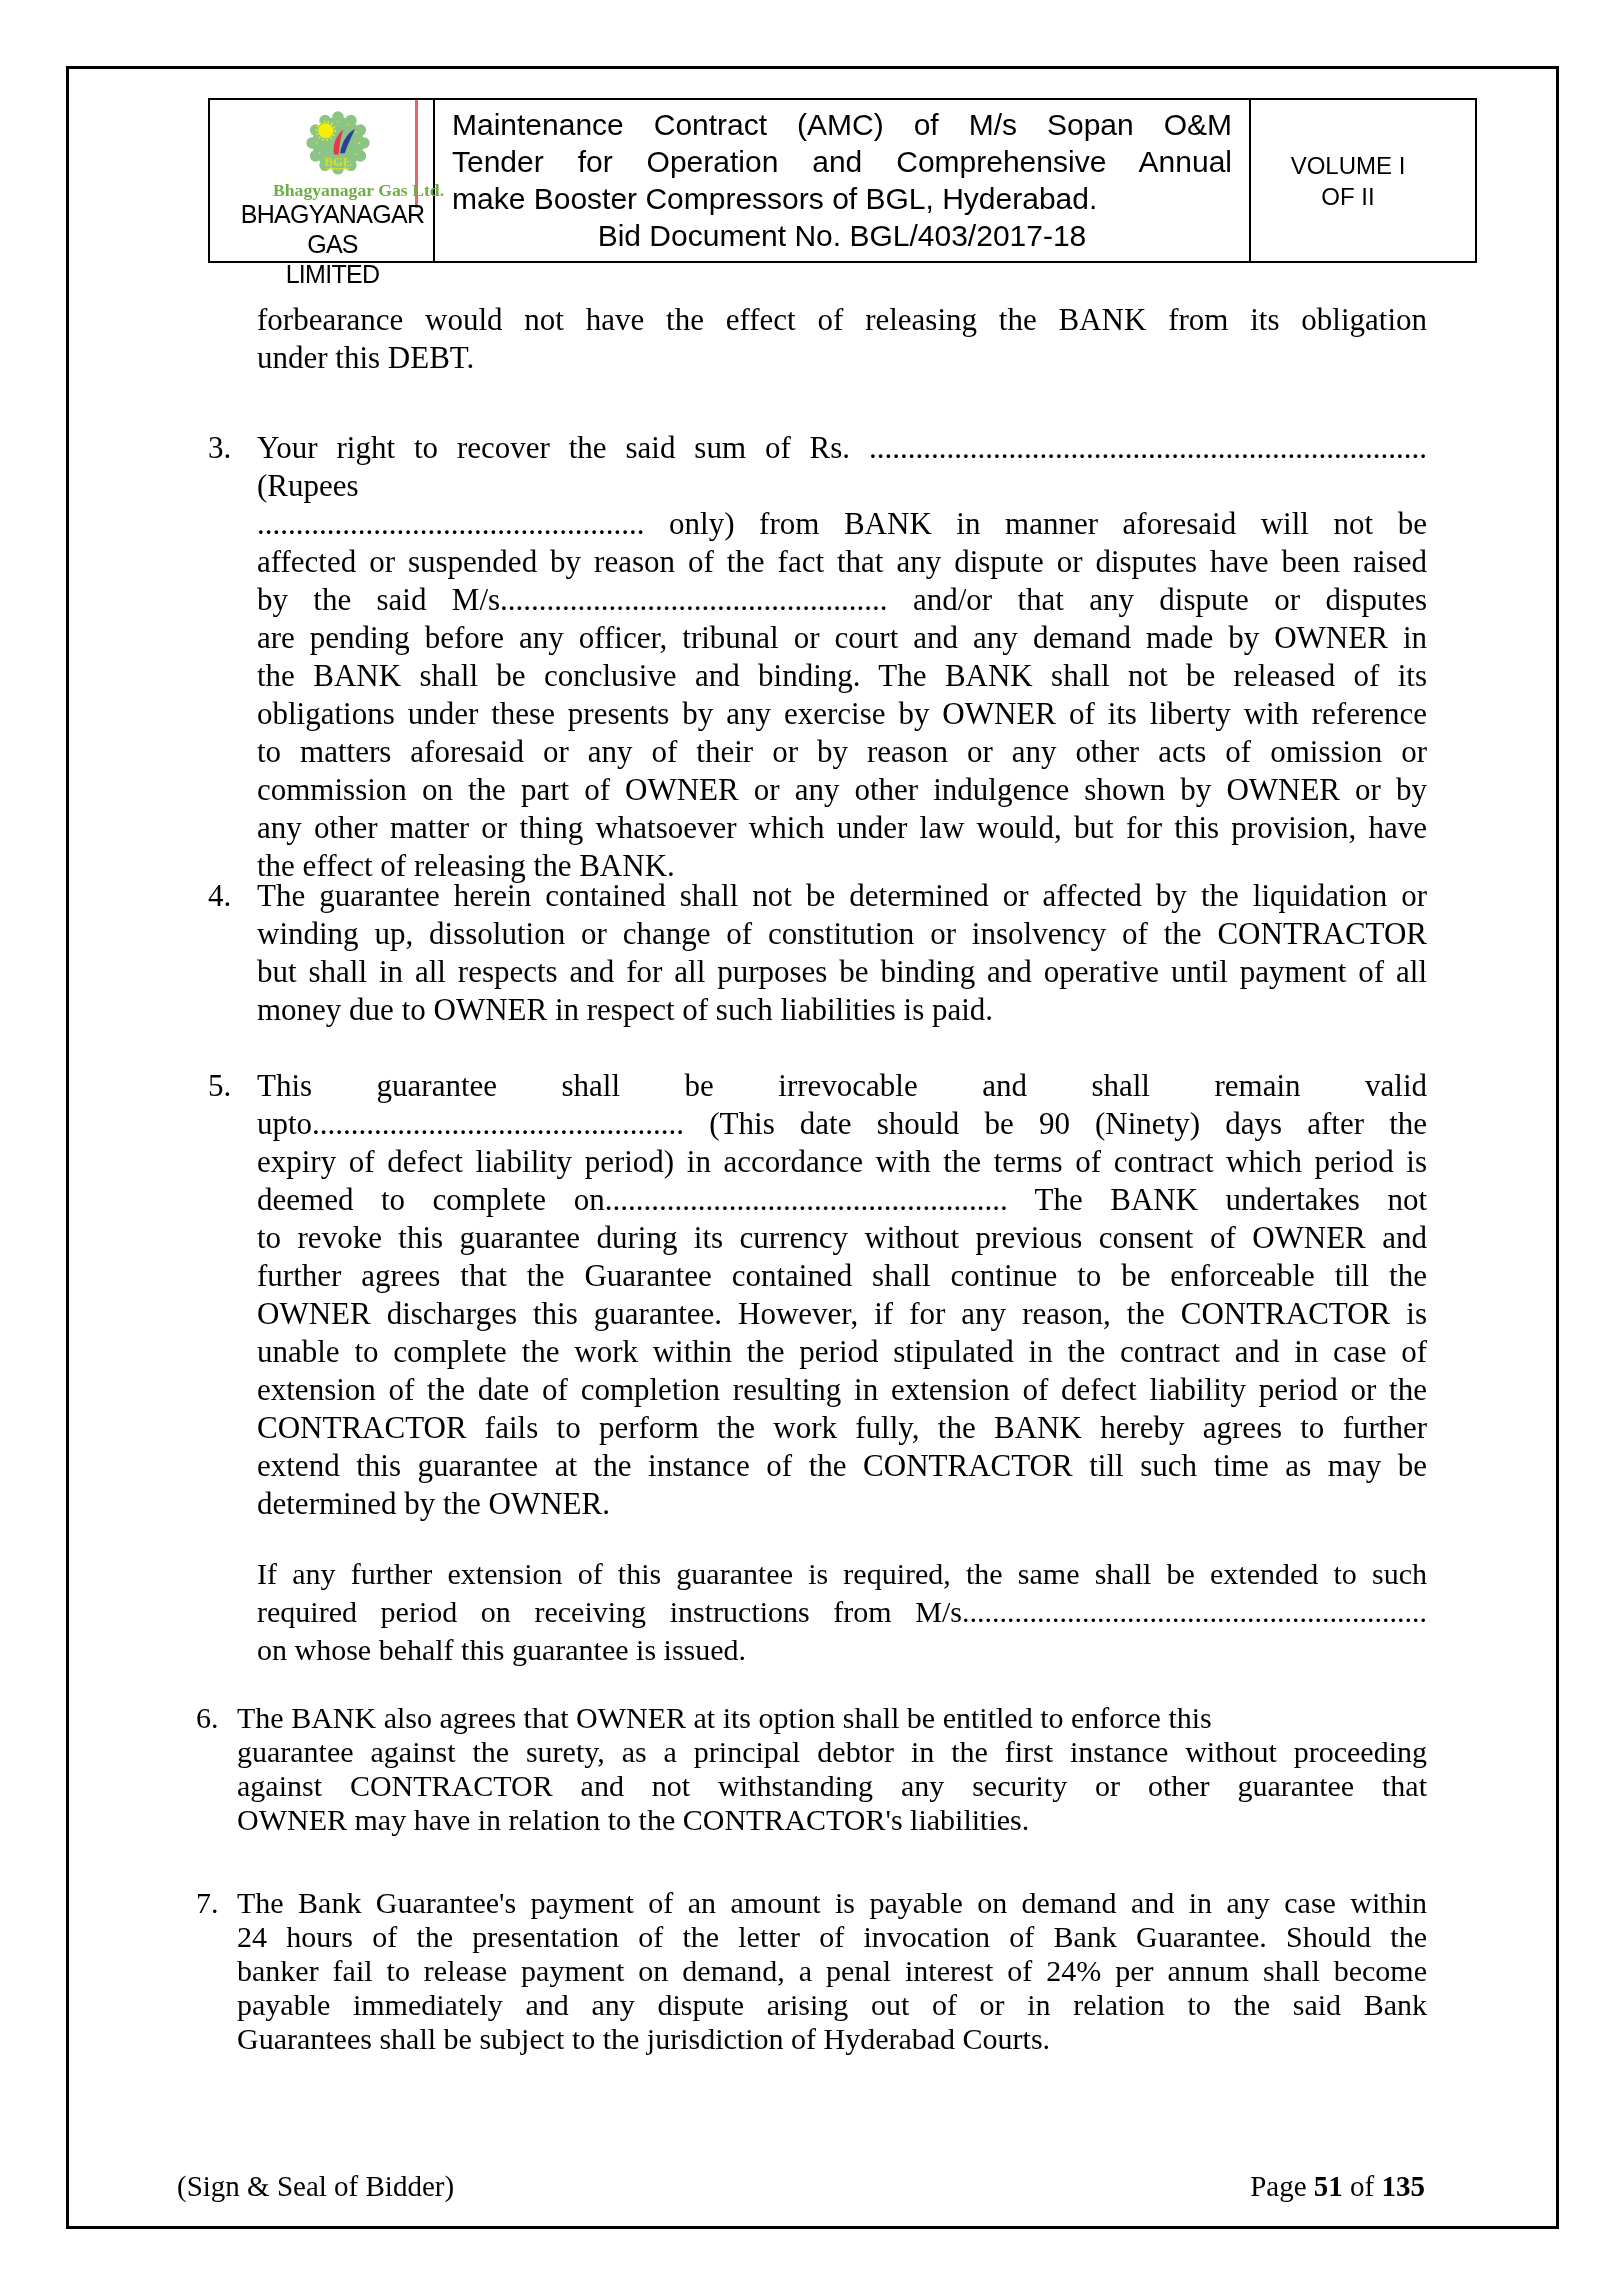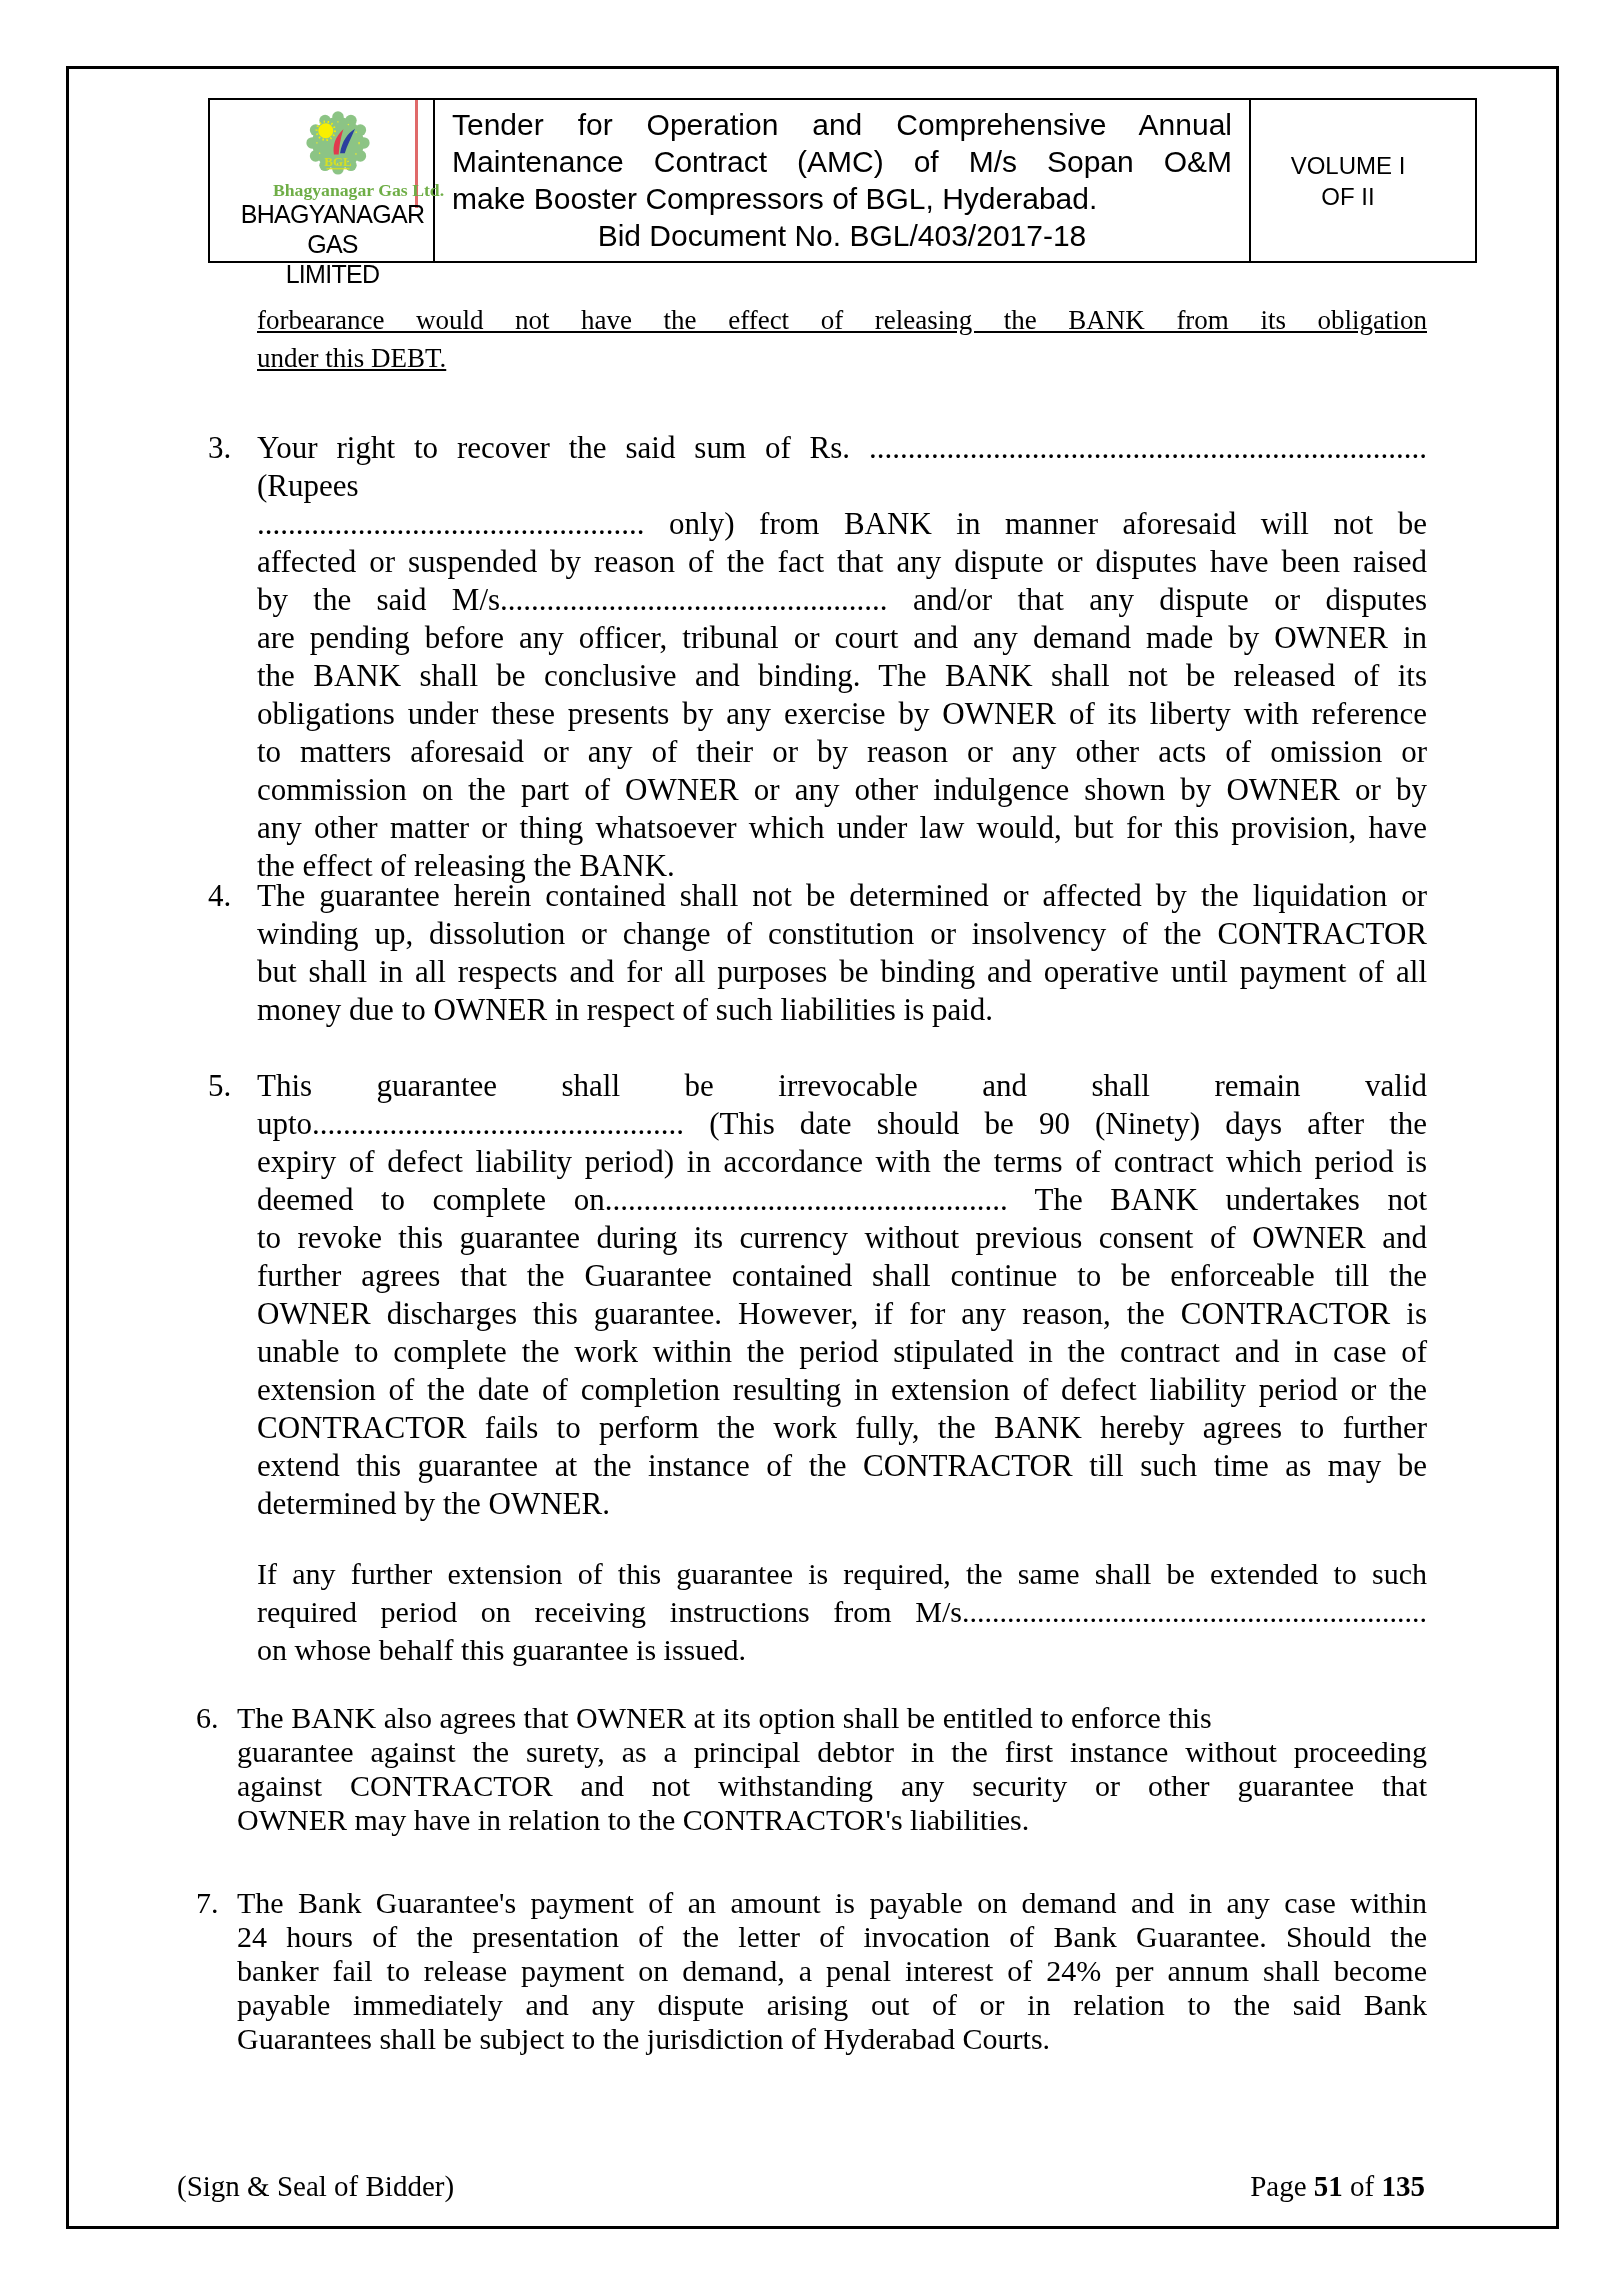--- a/index.html
+++ b/index.html
@@ -119,34 +119,34 @@
       </svg>
       <div class="red-line"></div>
       <div class="logo-subtitle">Bhagyanagar Gas Ltd.</div>
       <div class="logo-caption">
         <div>BHAGYANAGAR GAS</div>
         <div>LIMITED</div>
       </div>
     </div>
 
     <div class="cell title-cell">
+      <div class="title-line j">Maintenance Contract (AMC) of M/s Sopan O&amp;M</div>
       <div class="title-line j">Tender for Operation and Comprehensive Annual</div>
-      <div class="title-line j">Maintenance Contract (AMC) of M/s Sopan O&amp;M</div>
       <div class="title-line l">make Booster Compressors of BGL, Hyderabad.</div>
       <div class="title-line c">Bid Document No. BGL/403/2017-18</div>
     </div>
 
     <div class="cell volume-cell">
       <div>VOLUME I</div>
       <div>OF II</div>
     </div>
   </div>
 
   <div id="body-root">
-      <div class="para" style="top: 301px; font-size: 27px; line-height: 38px; text-decoration: underline;">
+      <div class="para" style="top: 301px; font-size: 31px; line-height: 38px;">
         <div class="lines" style="margin-left: 257px; width: 1170px;">
           <div class="bline j">forbearance would not have the effect of releasing the BANK from its obligation</div>
           <div class="bline r">under this DEBT.</div>
         </div>
       </div>
       <div class="para" style="top: 429px; font-size: 31px; line-height: 38px;">
         <span class="num" style="left: 208px;">3.</span>
         <div class="lines" style="margin-left: 257px; width: 1170px;">
           <div class="bline j">Your right to recover the said sum of Rs. ........................................................................ (Rupees</div>
           <div class="bline j">.................................................. only) from BANK in manner aforesaid will not be</div>

